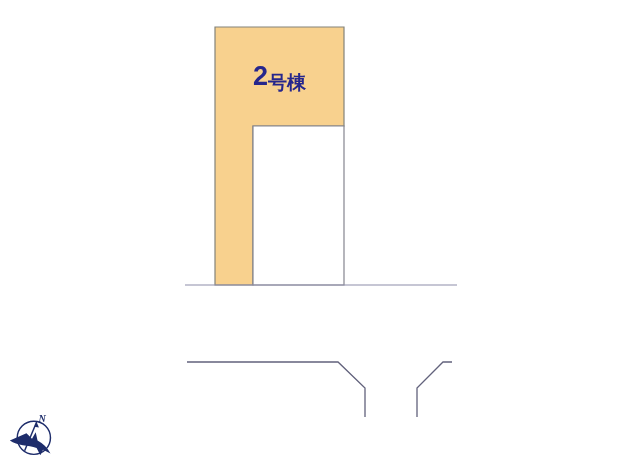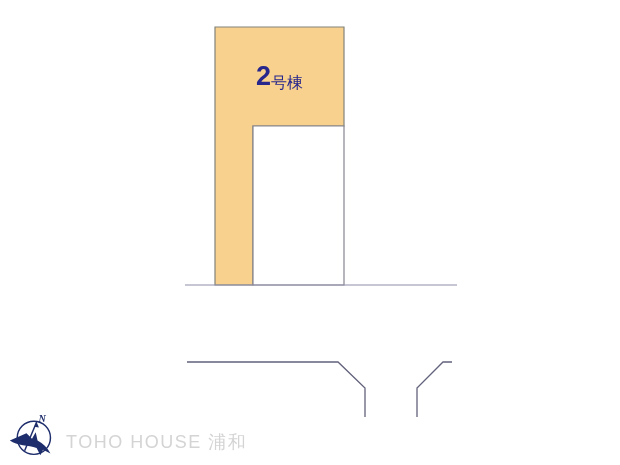--- a/index.html
+++ b/index.html
@@ -52,22 +52,22 @@
     color: var(--label_color);
     white-space: nowrap;
     user-select: none;
   }
   .plot-label .num {
     font-size: 27px;
     font-weight: bold;
     line-height: 1;
   }
   .plot-label .suffix {
-    font-size: 16px;
-    font-weight: normal;
+    font-size: 19px;
+    font-weight: bold;
     line-height: 1;
     margin-top: 12px;
   }
   .footer-logo {
     position: absolute;
     left: 8px;
     top: 410px;
     display: flex;
     align-items: center;
   }
@@ -113,16 +113,15 @@
 
       <circle cx="28" cy="30" r="18" fill="none" stroke="var(--logo_navy)" stroke-width="1.6"></circle>
 
       <path d="M18,44 L31,13" fill="none" stroke="var(--logo_navy)" stroke-width="1.6"></path>
       <path d="M31,13 L33.5,19 L28.5,18 Z" fill="var(--logo_navy)"></path>
 
       <text x="33" y="13" font-size="11" font-style="italic" font-weight="bold" fill="var(--logo_navy)" font-family="Liberation Serif, DejaVu Serif, serif">N</text>
 
       <path d="M2,33 L20,25 L26,31 L30,24 L32,33 C38,36 43,41 46,47 L38,43 L35,49 L31,41 C22,38 10,39 2,33 Z" fill="var(--logo_navy)"></path>
     </svg>
-    <span class="brand-text">TOHO HOUSE 浦和</span>
   </div>
 
 </div>
 
 </body></html>

